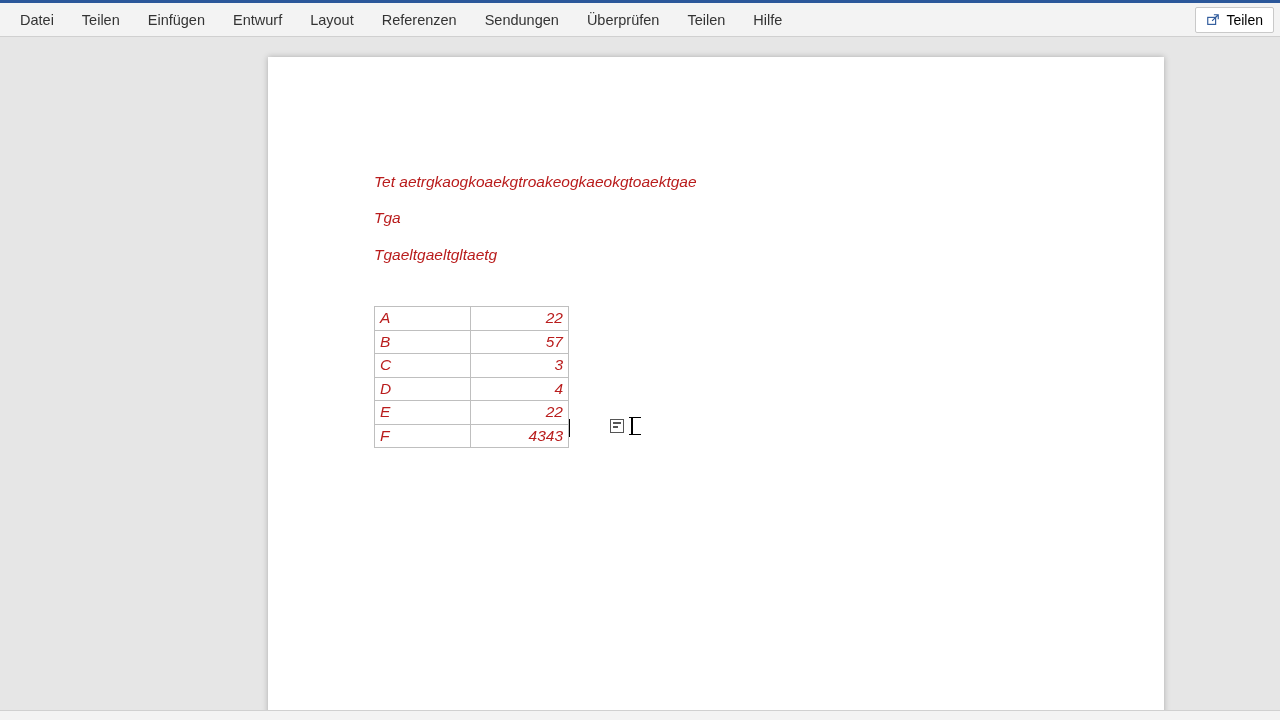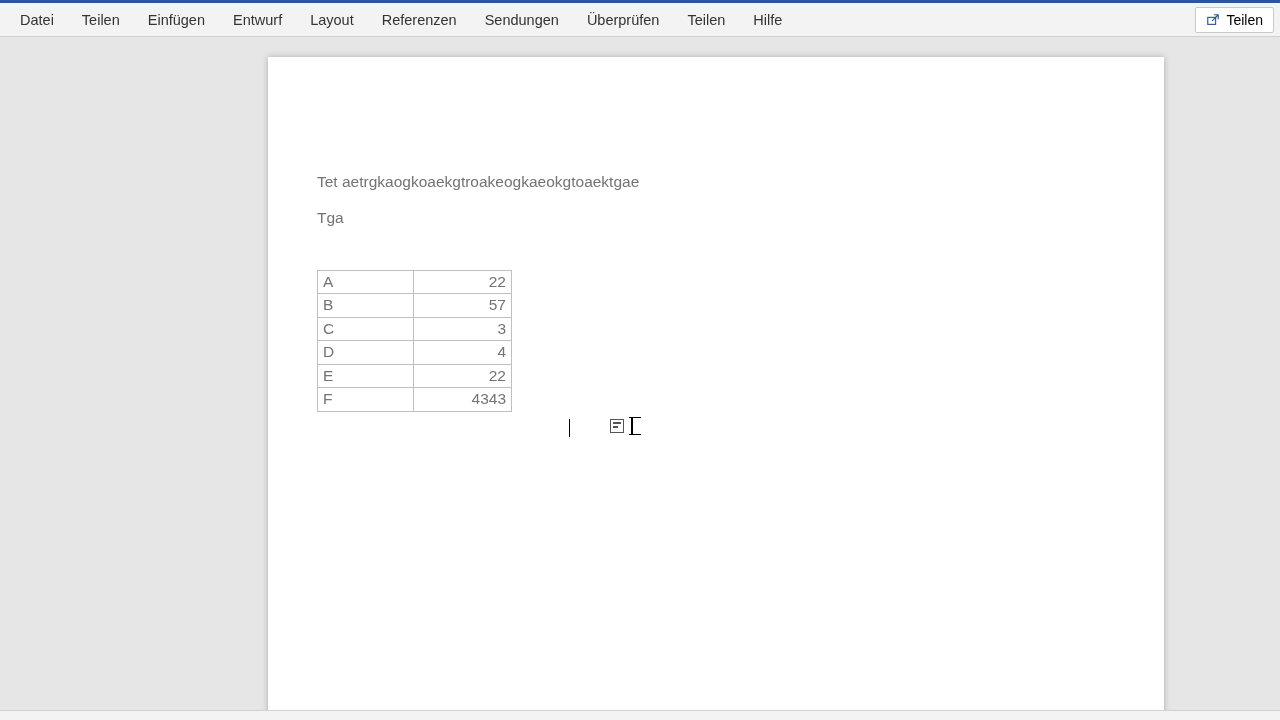--- a/index.html
+++ b/index.html
@@ -54,24 +54,25 @@
   .page {
     position: absolute;
     left: 268px;
     top: 20px;
     width: 896px;
     min-height: 1100px;
     background: #fff;
     box-shadow: 0 0 6px rgba(0,0,0,0.25);
   }
   .page-content {
-    padding: 114px 106px 0 49px;
+    padding: 114px 106px 0 106px;
     font-size: 15.5px;
     line-height: 1.45;
-    color: #737373;
+    color: #b91c1c;
+    font-style: italic;
   }
   .para { margin: 0 0 14px 0; }
   .doc-table {
     border-collapse: collapse;
     margin-top: 40px;
     font-size: 15.5px;
   }
   .doc-table td {
     border: 1px solid #bfbfbf;
     height: 22px;
@@ -156,20 +157,21 @@
     </svg>
     <span>Teilen</span>
   </div>
 </div>
 
 <div class="canvas-area">
   <div class="page">
     <div class="page-content">
       <p class="para">Tet aetrgkaogkoaekgtroakeogkaeokgtoaektgae</p>
       <p class="para">Tga</p>
+      <p class="para">Tgaeltgaeltgltaetg</p>
 
       <table class="doc-table">
         <tbody>
             <tr>
           <td class="col-label">A</td>
           <td class="col-val">22</td>
         </tr>
         <tr>
           <td class="col-label">B</td>
           <td class="col-val">57</td>

